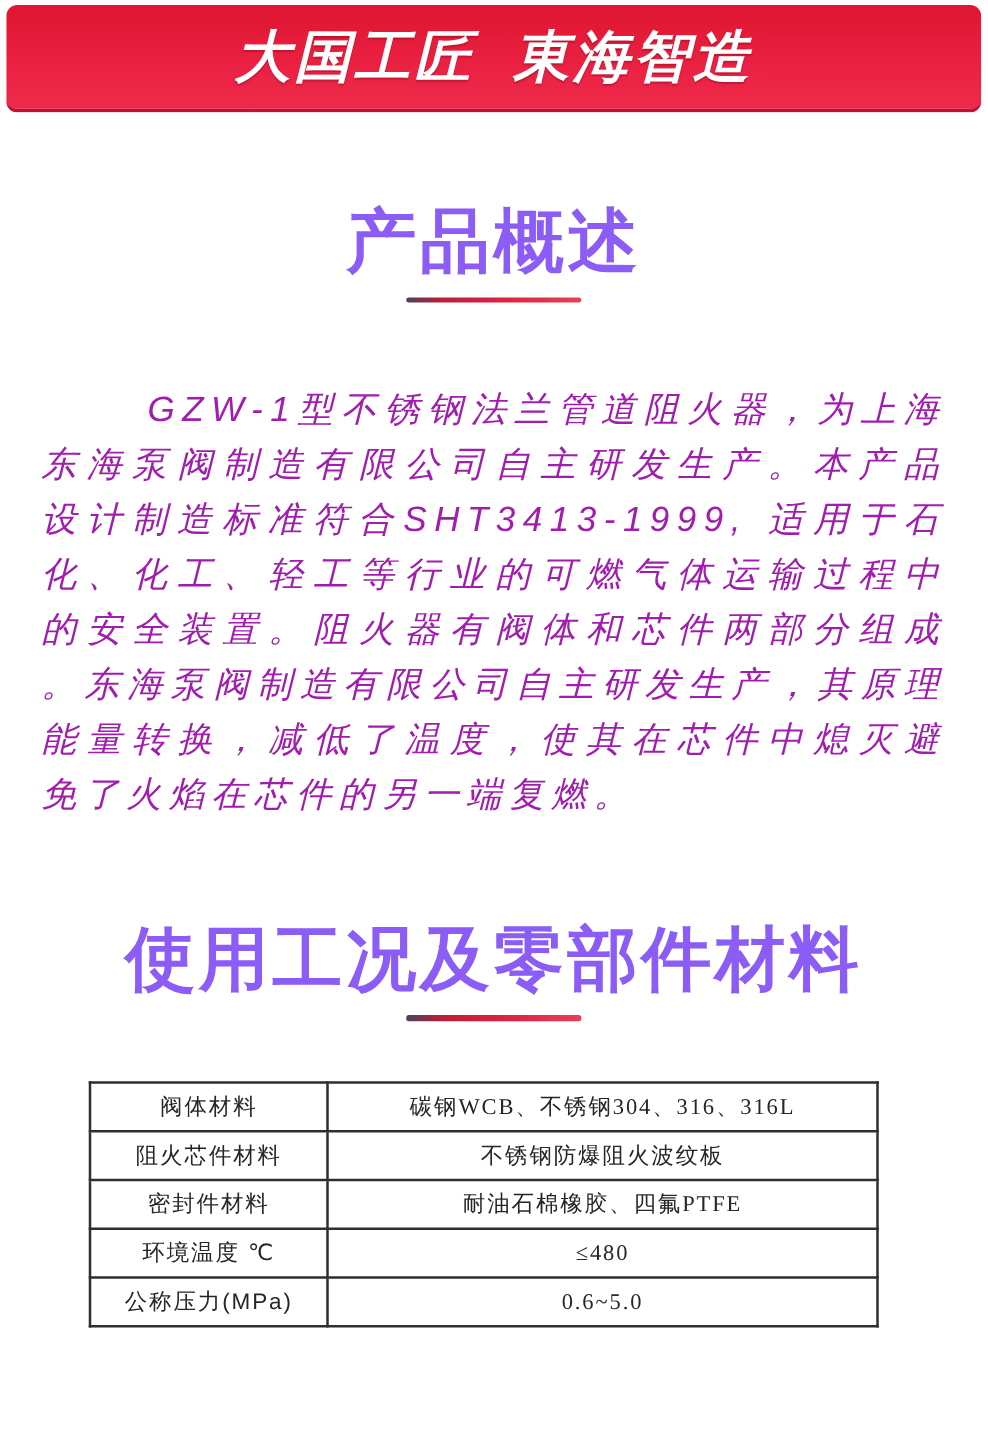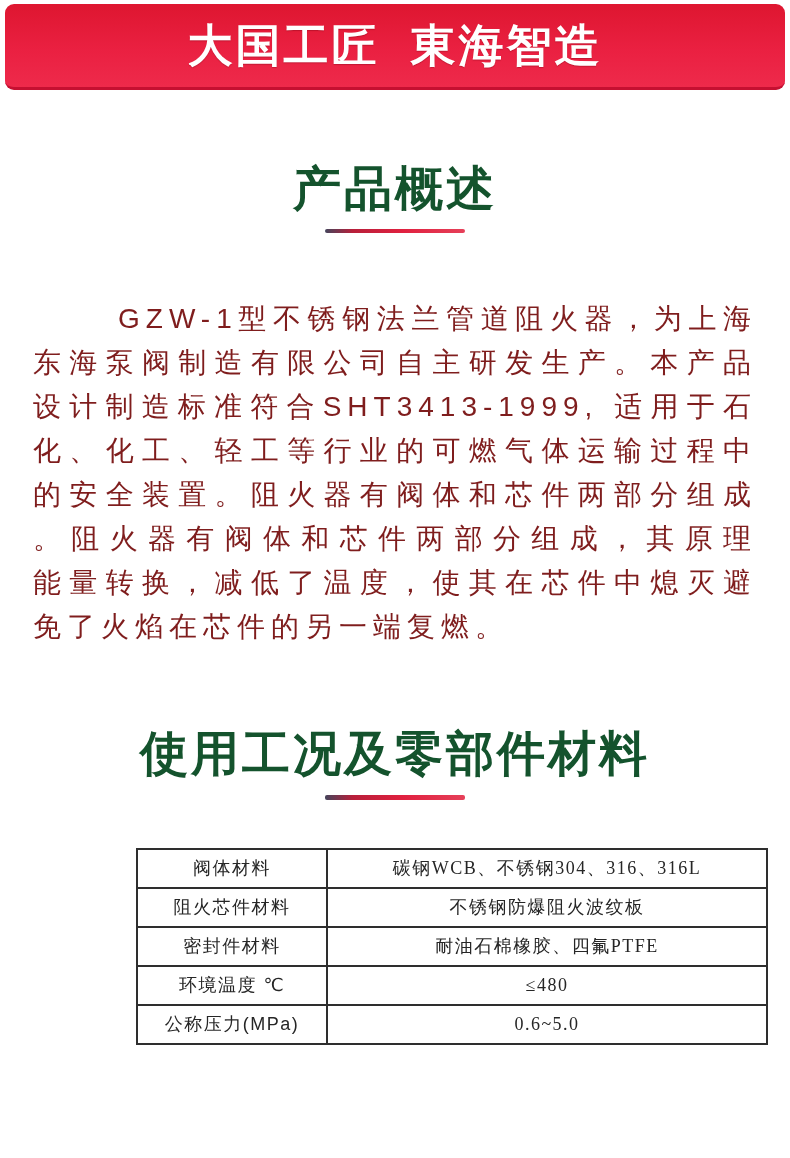--- a/index.html
+++ b/index.html
@@ -18,74 +18,76 @@
   
   .banner {
     margin: 4px 5px 0 5px;
     height: 83px;
     border-radius: 9px;
     background: linear-gradient(180deg, #de1630 0%, #ea2041 55%, #ee2a4b 100%);
     border-bottom: 3px solid #c51031;
     display: flex;
     align-items: center;
     justify-content: center;
+    font-style: italic;
   }
   .banner-title {
     color: #ffffff;
     font-size: 45px;
     font-weight: bold;
     letter-spacing: 3px;
     text-shadow: 0 1px 1px rgba(120,0,20,.35);
     white-space: pre;
   }
 
   
   .section-head {
     text-align: center;
   }
   .section-head.first { margin-top: 74px; }
   .section-head.second { margin-top: 80px; }
   .section-title {
     margin: 0;
-    font-size: 48px;
+    font-size: 56px;
     font-weight: bold;
-    color: #14532d;
+    color: #8b5cf6;
     letter-spacing: 3px;
     line-height: 1.05;
   }
   .title-underline {
     width: 140px;
     height: 4px;
     margin: 15px auto 0 auto;
     background: linear-gradient(90deg, #45455c 0%, #b81f3a 20%, #e0203f 55%, #e64059 100%);
     border-radius: 2px;
   }
   .section-head.second .title-underline { height: 5px; }
 
   
   .paragraph {
     margin: 64px 33px 0 33px;
     font-size: 28px;
     line-height: 44px;
-    color: #7f1d1d;
+    color: #a21caf;
     letter-spacing: 6px;
+    font-style: italic;
   }
   .para-line {
     text-align: justify;
     text-align-last: justify;
     white-space: nowrap;
   }
   .para-line:first-child { text-indent: 85px; }
   .para-line:last-child {
     text-align-last: left;
     text-align: right;
   }
 
   
-  .spec-table-wrap { margin: 48px 0 0 104px; padding-left: 32px; }
+  .spec-table-wrap { margin: 48px 0 0 39px; padding-left: 32px; }
   table.spec {
     border-collapse: collapse;
     width: 616px;
     table-layout: fixed;
   }
   table.spec td {
     border: 2px solid #2e2e2e;
     height: 37px;
     text-align: center;
     vertical-align: middle;
@@ -108,21 +110,21 @@
   <h2 class="section-title">产品概述</h2>
   <div class="title-underline"></div>
 </div>
 
 <div class="paragraph">
     <div class="para-line">GZW-1型不锈钢法兰管道阻火器，为上海</div>
     <div class="para-line">东海泵阀制造有限公司自主研发生产。本产品</div>
     <div class="para-line">设计制造标准符合SHT3413-1999, 适用于石</div>
     <div class="para-line">化、化工、轻工等行业的可燃气体运输过程中</div>
     <div class="para-line">的安全装置。阻火器有阀体和芯件两部分组成</div>
-    <div class="para-line">。阻火器有阀体和芯件两部分组成，其原理</div>
+    <div class="para-line">。东海泵阀制造有限公司自主研发生产，其原理</div>
     <div class="para-line">能量转换，减低了温度，使其在芯件中熄灭避</div>
     <div class="para-line">免了火焰在芯件的另一端复燃。</div>
   </div>
 
 <div class="section-head second">
   <h2 class="section-title">使用工况及零部件材料</h2>
   <div class="title-underline"></div>
 </div>
 
 <div class="spec-table-wrap">

